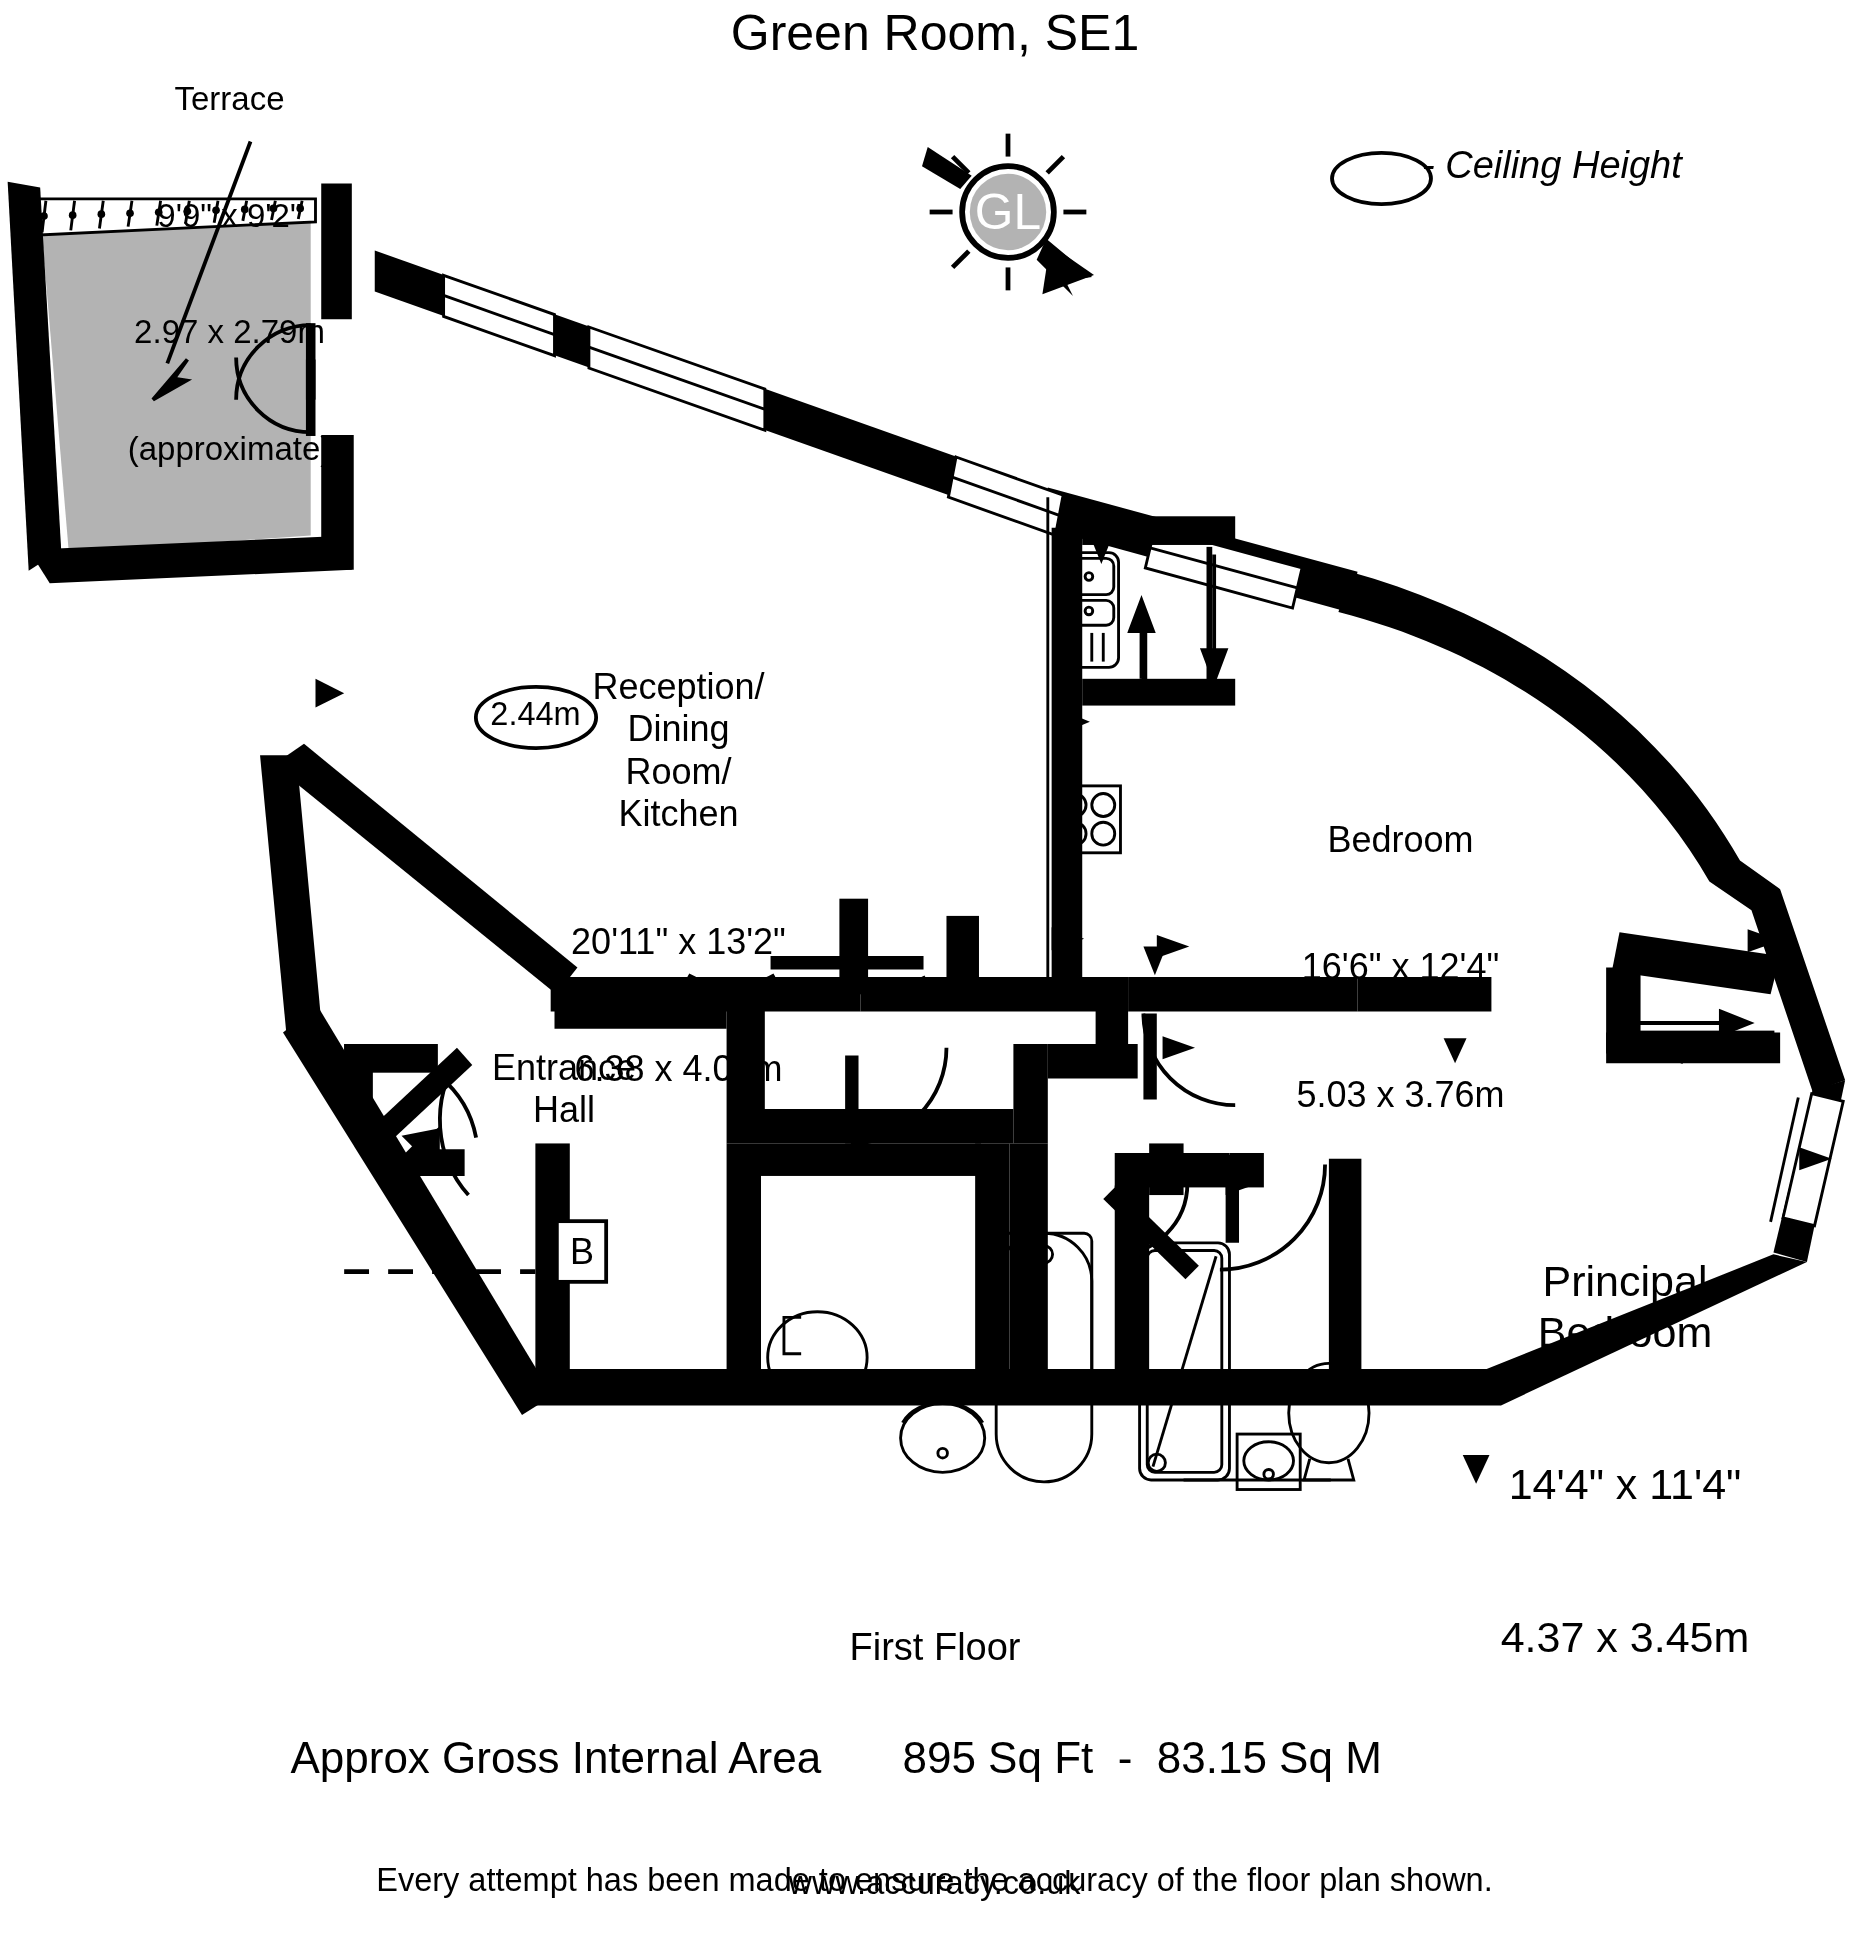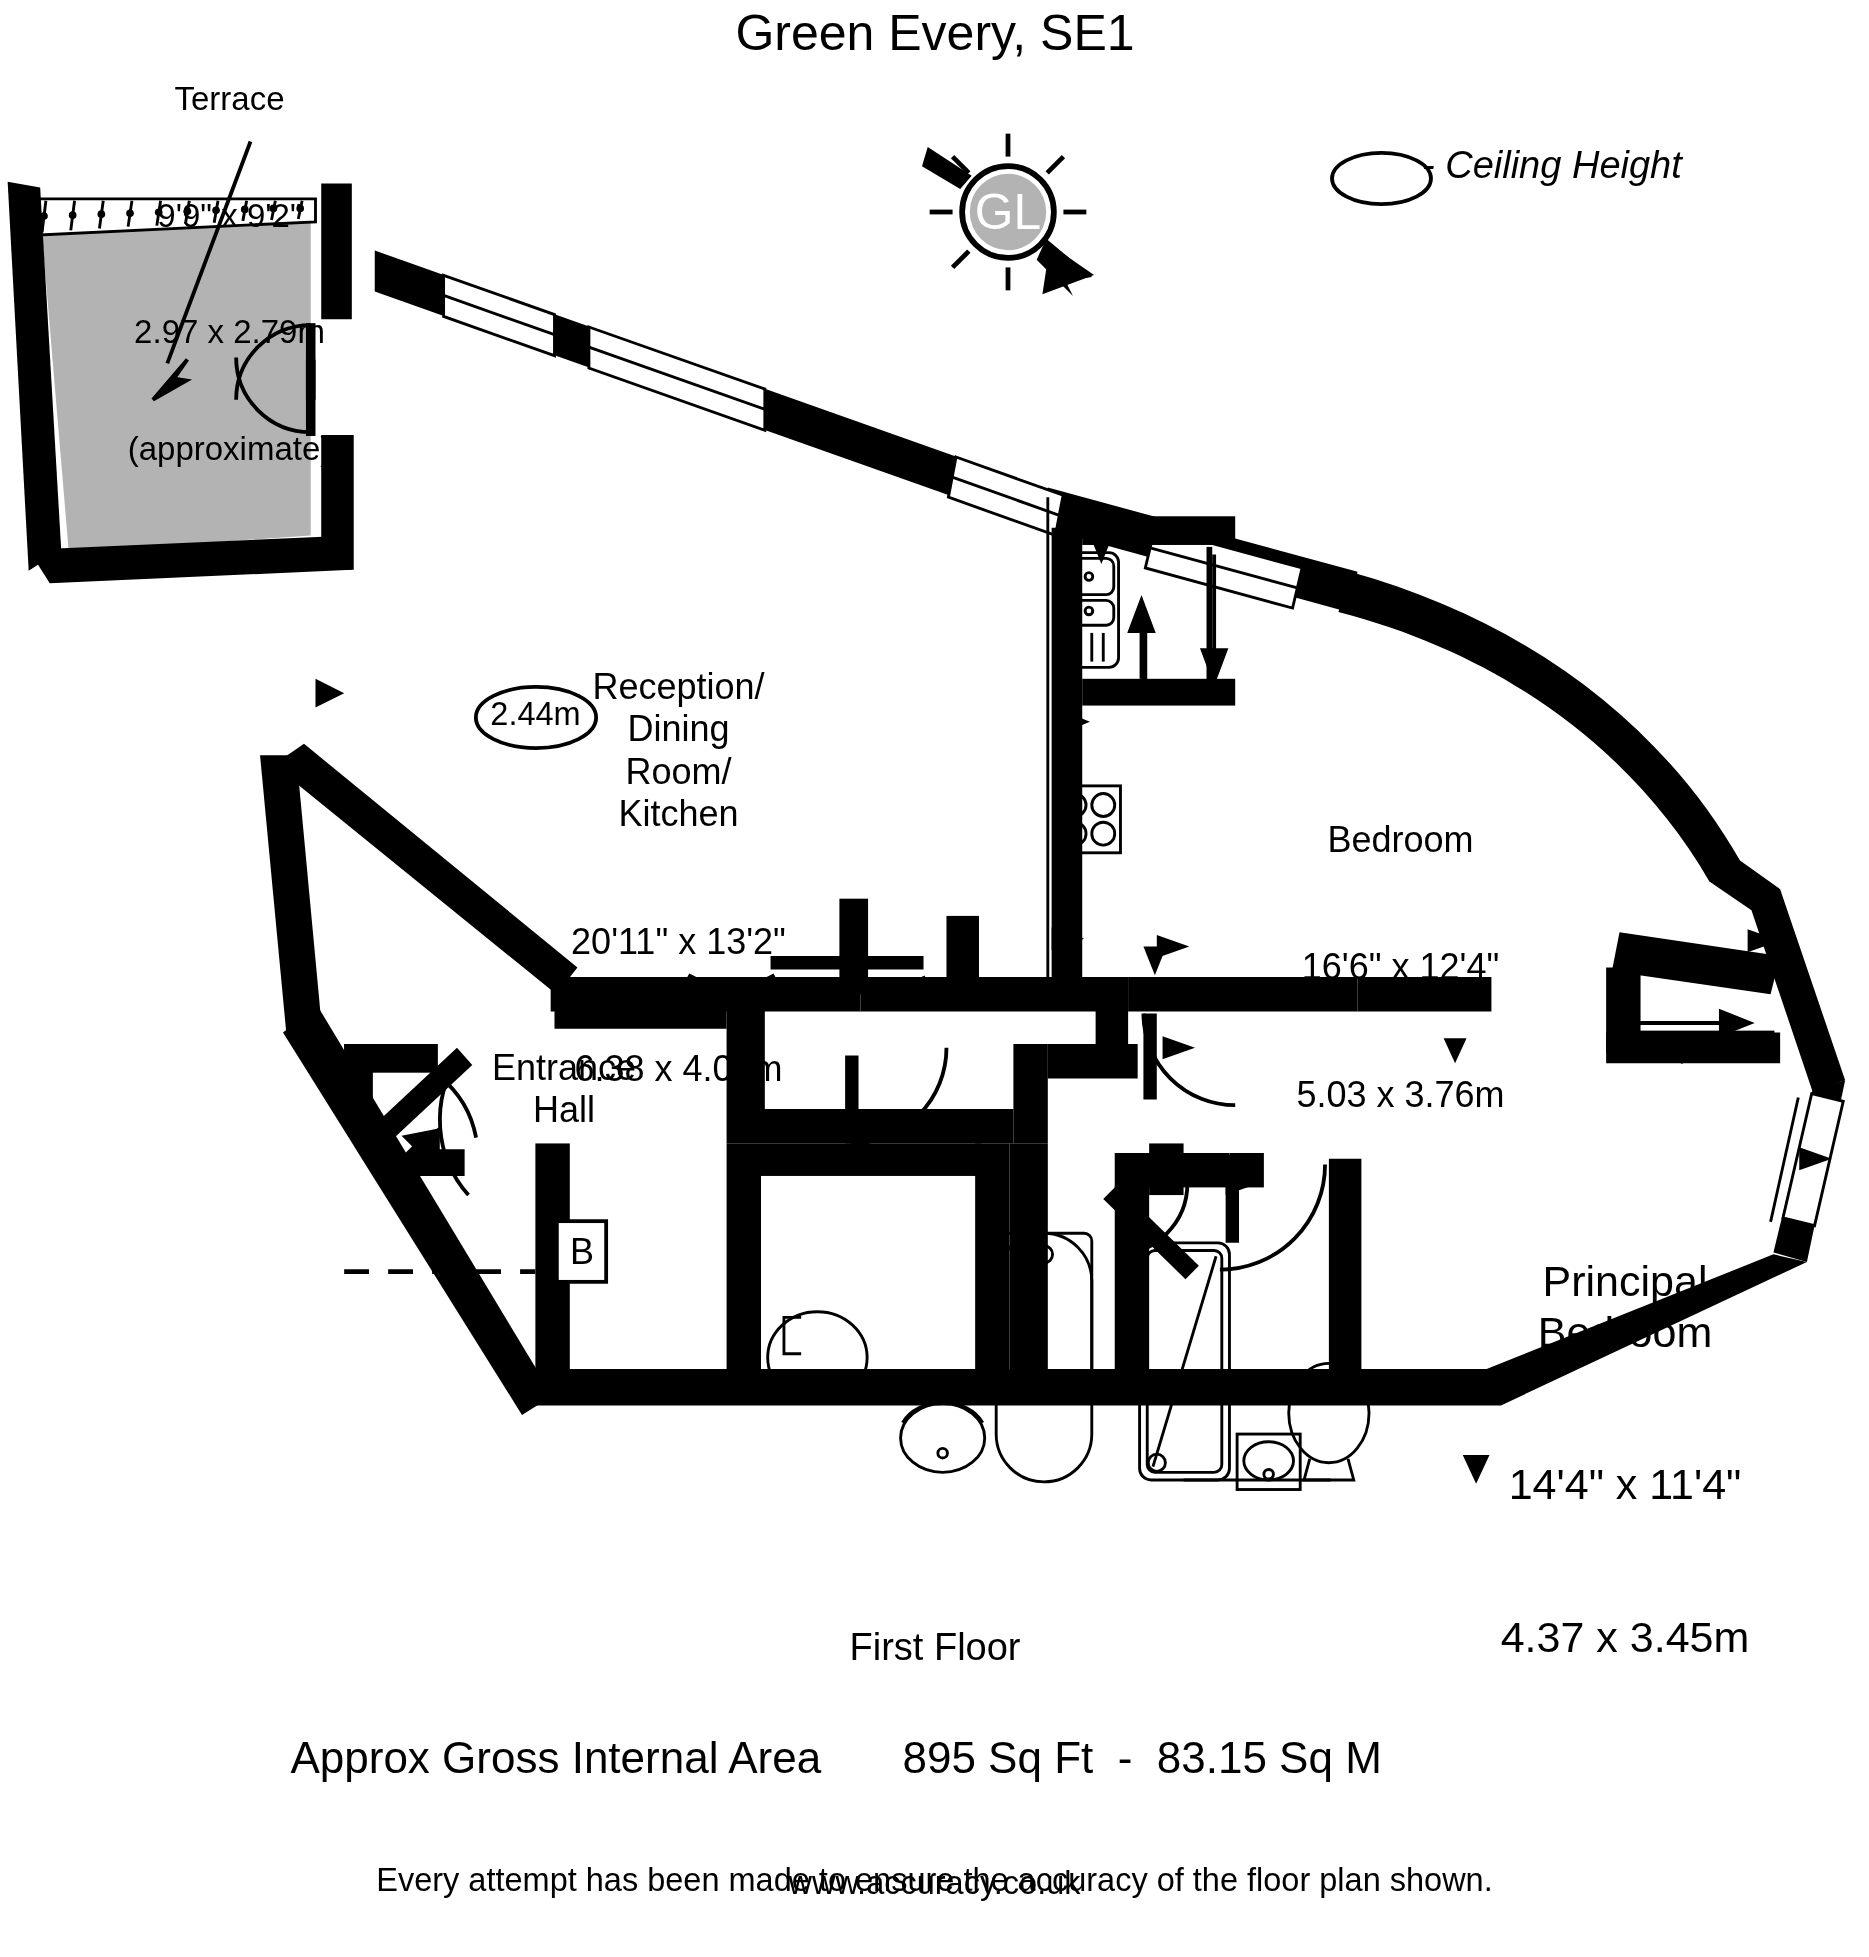--- a/index.html
+++ b/index.html
@@ -365,21 +365,21 @@
 </svg>
 <div class="txt" id="b-mark">B</div>
 
 <div class="txt ctr" id="terrace-label">
   <div>Terrace</div>
   <div>9'9" x 9'2"</div>
   <div>2.97 x 2.79m</div>
   <div>(approximate)</div>
 </div>
 
-<div class="txt" id="plan-title">Green Every, SE1</div>
+<div class="txt" id="plan-title">Green Room, SE1</div>
 
 <div class="txt ctr" id="room-recep">
   <div style="white-space:pre-line">Reception/
 Dining
 Room/
 Kitchen</div>
   <div>20'11" x 13'2"</div>
   <div>6.38 x 4.01m</div>
 </div>
 

